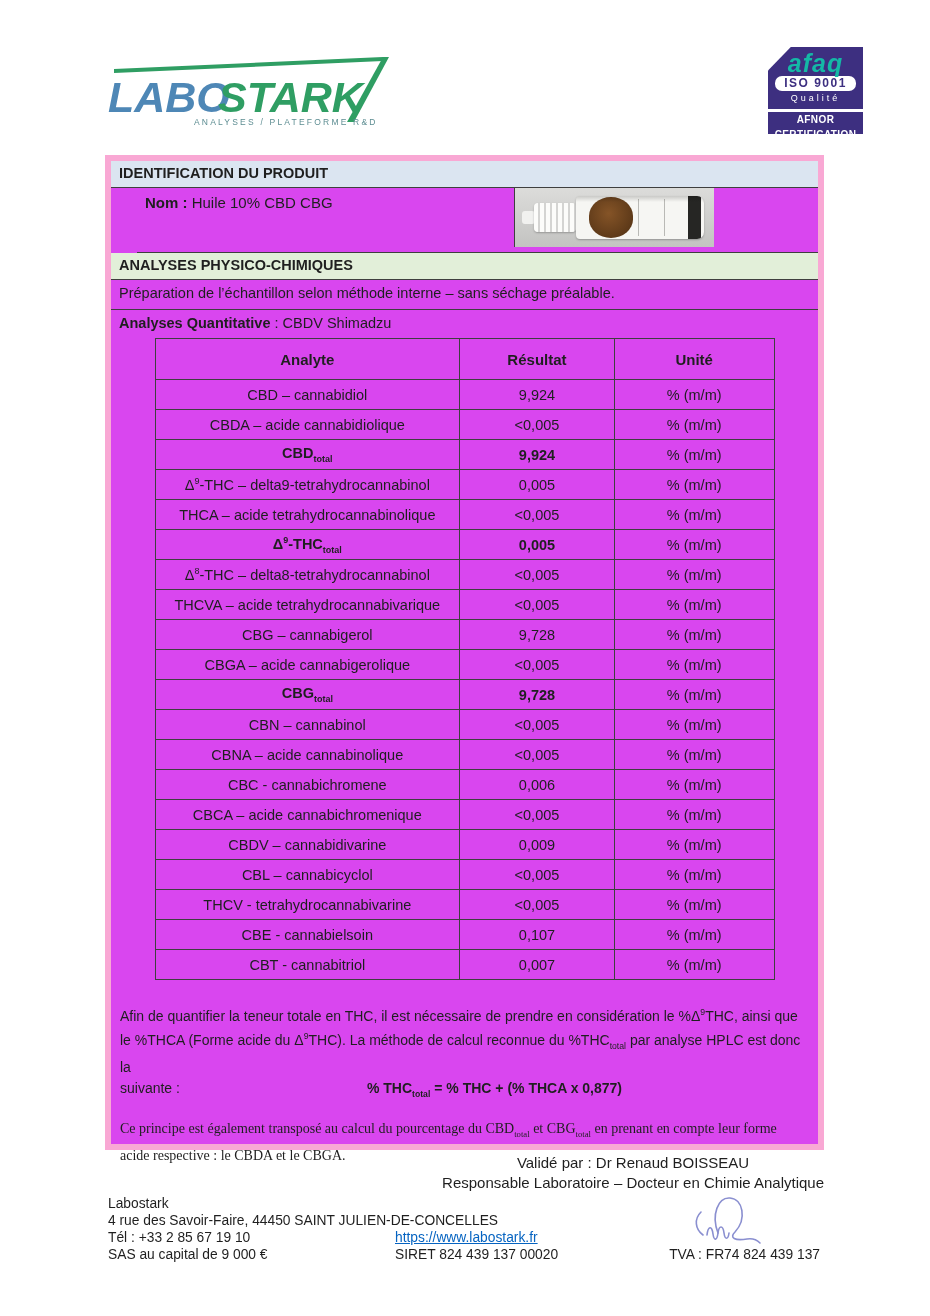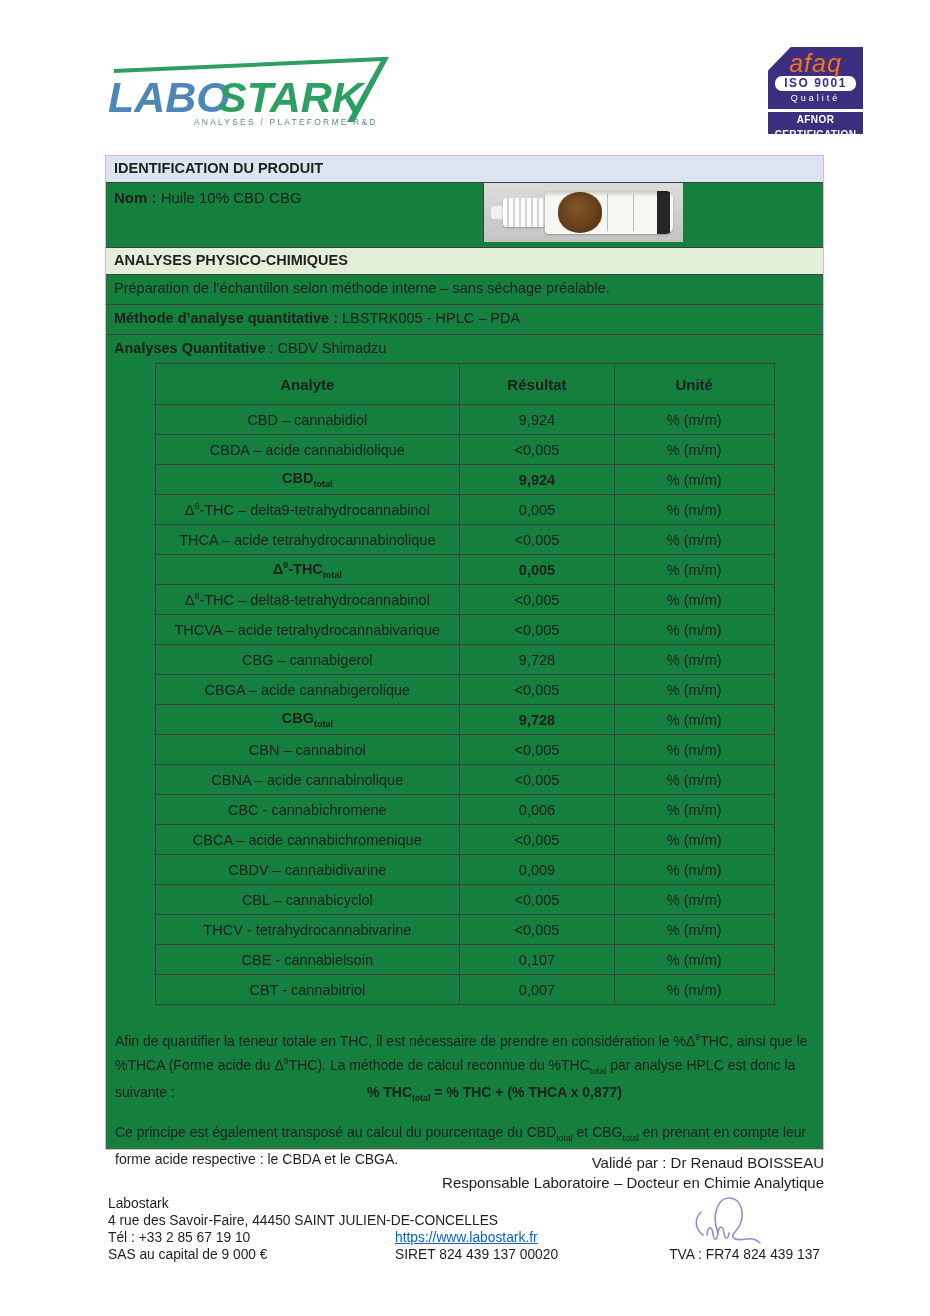--- a/index.html
+++ b/index.html
@@ -4,31 +4,31 @@
 <style>
   * { margin:0; padding:0; box-sizing:border-box; }
   html,body { background:#ffffff; }
   body { font-family:"Liberation Sans", sans-serif; color:#1f1f1f; }
   .page { position:relative; width:930px; height:1316px; background:#fff; overflow:hidden;padding-left:40px; }
 
   
   .logo { position:absolute; left:106px; top:50px; width:292px; height:80px; }
   .afaq { position:absolute; left:768px; top:47px; width:95px; }
   .afaq-sq { height:62px; background:#3d2f80; clip-path:polygon(24% 0,100% 0,100% 100%,0 100%,0 38%); padding-top:3px; }
-  .afaq-name { color:#f97316; font-size:25px; font-weight:normal; font-style:italic; text-align:center; line-height:26px; letter-spacing:1px; }
+  .afaq-name { color:#14b8a6; font-size:25px; font-weight:bold; font-style:italic; text-align:center; line-height:26px; letter-spacing:1px; }
   .afaq-iso { background:#fff; color:#3d2f80; font-weight:bold; font-size:12px; line-height:15px; height:15px; text-align:center; margin:0 7px; letter-spacing:1.5px;border-radius:7px; }
   .afaq-qualite { color:#fff; font-size:9px; text-align:center; letter-spacing:3px; margin-top:2px; }
   .afaq-strip { margin-top:3px; background:#3d2f80; color:#fff; font-size:10px; font-weight:bold; text-align:center; height:22px; line-height:15px; letter-spacing:.4px; }
 
   
-  .doc-box { position:absolute; left:105px; top:155px; width:719px; height:995px; border:1px solid #f9a8d4; background:#15803d; }
+  .doc-box { position:absolute; left:105px; top:155px; width:719px; height:995px; border:6px solid #f9a8d4; background:#d946ef; }
   .sec-title { font-weight:bold; font-size:14.5px; padding:4px 8px; border-bottom:1px solid #3f3f3f; height:27px; }
   .sec-title.blue { background:#dbe5f1; }
   .sec-title.green { background:#e2efd9; }
-  .nom-row { position:relative; height:65px; border-bottom:1px solid #3f3f3f; }
+  .nom-row { position:relative; height:65px; border-bottom:1px solid #3f3f3f;margin-left:26px; }
   .nom-text { padding:6px 8px; font-size:15px; }
   .nom-text b { font-weight:bold; }
   .photo-cell { position:absolute; left:377px; top:0; width:200px; height:59px; border-left:1px solid #3f3f3f; background:linear-gradient(180deg,#dcdcda,#c3c3c1); overflow:hidden; }
   .b-tip { position:absolute; left:7px; top:23px; width:13px; height:13px; background:#f1f1ef; border-radius:3px; }
   .b-cap { position:absolute; left:19px; top:15px; width:42px; height:29px; border-radius:4px;
            background:repeating-linear-gradient(90deg,#fcfcfa 0 4px,#d4d4d2 4px 6px); box-shadow:0 1px 2px rgba(0,0,0,.25); }
   .b-body { position:absolute; left:61px; top:8px; width:128px; height:43px; background:#f6f6f3; border-radius:4px 7px 7px 4px; overflow:hidden; box-shadow:0 1px 2px rgba(0,0,0,.25); }
   .b-oil { position:absolute; left:13px; top:1px; width:44px; height:41px; border-radius:50%/46%; background:radial-gradient(ellipse at 45% 40%, #855427, #4e2f13); }
   .b-line { position:absolute; top:3px; bottom:3px; width:1px; background:#b9b9b5; }
   .b-band { position:absolute; right:3px; top:0; width:13px; height:43px; background:#262624; }
@@ -43,24 +43,24 @@
   table.analytes th, table.analytes td { border:1px solid #3f3f3f; text-align:center; vertical-align:middle; padding:0 6px; }
   table.analytes th { height:41px; font-weight:bold; font-size:15px; }
   table.analytes td { height:30px; }
   table.analytes col.c1 { width:305px; } table.analytes col.c2 { width:155px; } table.analytes col.c3 { width:160px; }
   tr.total-row td:nth-child(1), tr.total-row td:nth-child(2) { font-weight:bold; }
   sup { font-size:.62em; } sub { font-size:.62em; }
 
   .notes { padding:6px 9px 0 9px; font-size:14px; line-height:21px; text-align:left; }
   .formula-line { display:flex; line-height:21px; font-size:14px; }
   .formula-line .fl-rest { flex:1; text-align:center; font-weight:bold; }
-  .note2 { margin-top:13px; }
+  .note2 { margin-top:13px;font-family:Liberation Serif, serif; }
 
   
-  .validation { position:absolute; right:106px; top:1153px; text-align:right; font-size:15px; line-height:20px; }
+  .validation { position:absolute; right:106px; top:1153px; text-align:center; font-size:15px; line-height:20px; }
   .footer { position:absolute; left:108px; top:1196px; width:712px; font-size:13.8px; }
   .f-line { position:relative; height:17px; }
   .f-mid { position:absolute; left:287px; top:0;text-align:right; }
   .f-right { position:absolute; right:0; top:0; }
   .f-link { color:#0563c1; text-decoration:underline; }
   .signature { position:absolute; left:577px; top:-3px; }
 </style>
 </head>
 <body>
 
@@ -103,23 +103,20 @@
           <div class="b-band"></div>
           <div class="b-shade"></div>
         </div>
       </div>
     </div>
 
     <div class="sec-title green">ANALYSES PHYSICO-CHIMIQUES</div>
 
     <div class="plain-row">Préparation de l’échantillon selon méthode interne – sans séchage préalable.</div>
 
-    <div class="plain-row">
-      <b>Méthode d’analyse quantitative :</b><span> LBSTRK005 - HPLC – PDA</span>
-    </div>
 
     <div class="quant-head">
       <b>Analyses Quantitative</b><span> : CBDV Shimadzu</span>
     </div>
 
     <table class="analytes">
       <colgroup>
           <col class="c1">
           <col class="c2">
           <col class="c3">

